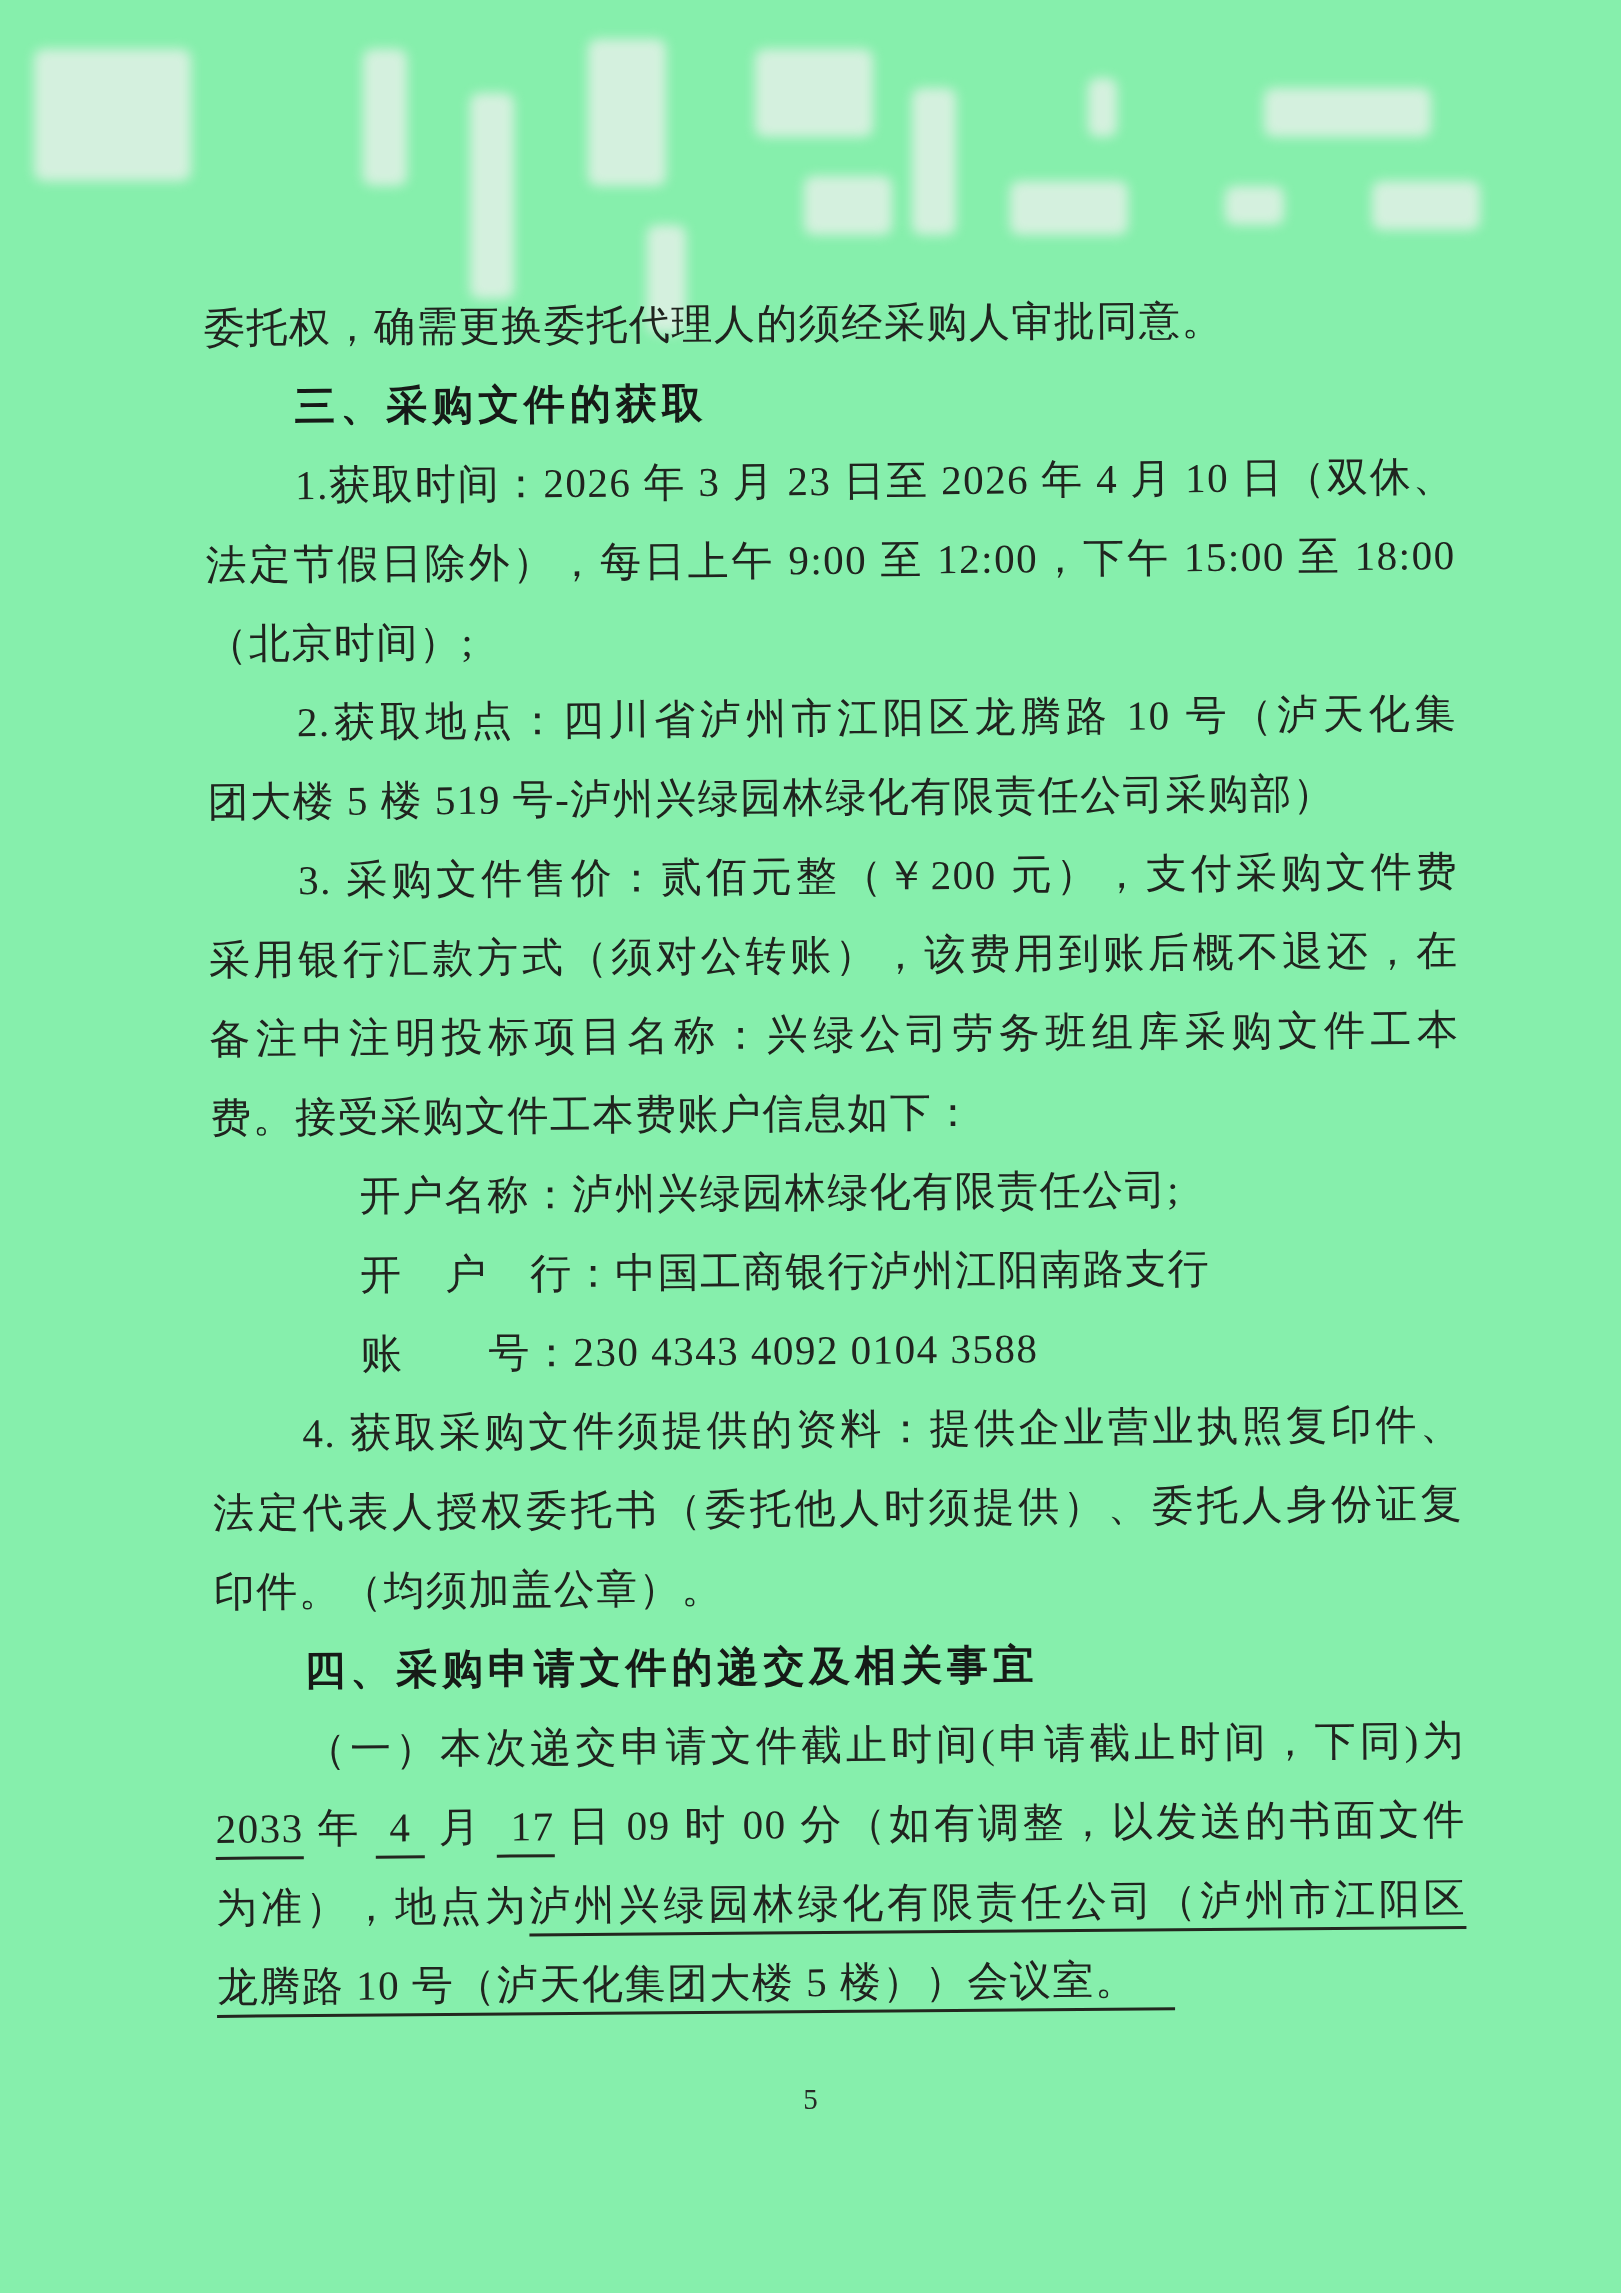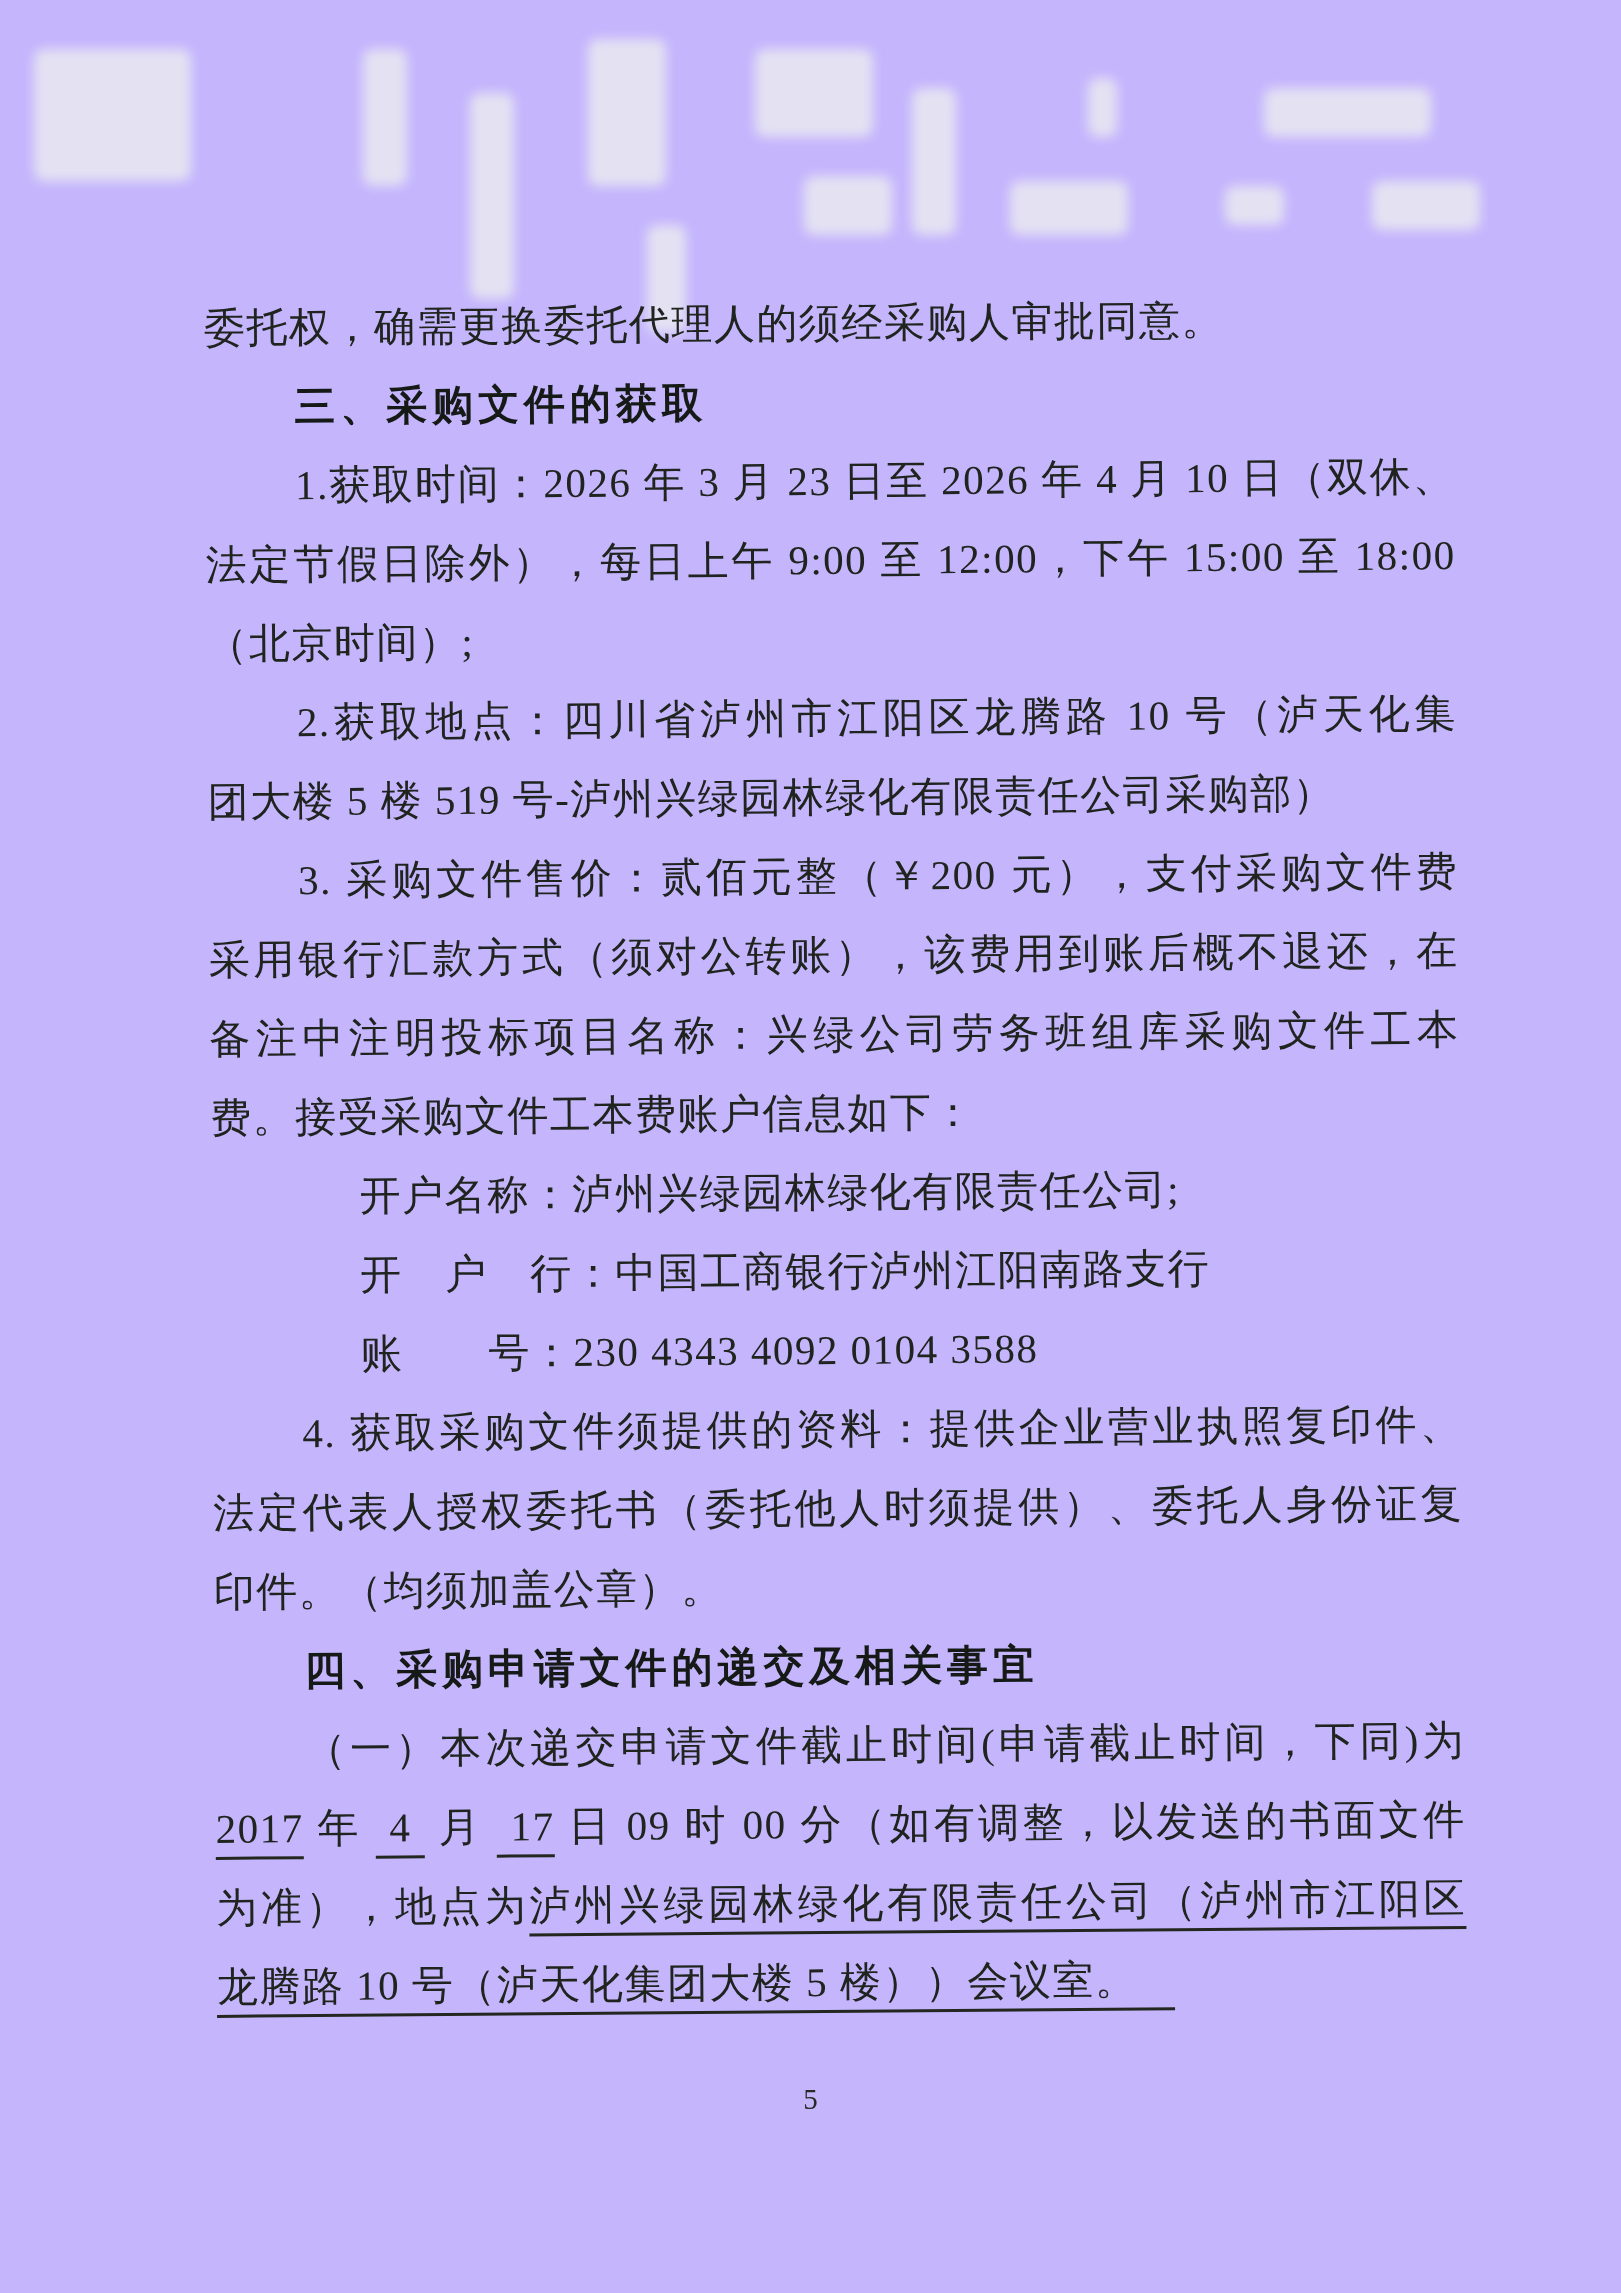--- a/index.html
+++ b/index.html
@@ -5,21 +5,21 @@
   html, body { margin: 0; padding: 0; }
   body {
     width: 1621px; height: 2294px;
     background: #ffffff;
     position: relative;
     overflow: hidden;
     font-family: "Liberation Serif", "DejaVu Serif", serif;
   }
   .sheet {
     position: absolute; inset: 0;
-    background: #c4b5fd;
+    background: #86efac;
   }
   
   .smudge {
     position: absolute;
     background: #eff1ef;
     border-radius: 9.8px;
     filter: blur(5.9px);
     opacity: 0.75;
   }
   .content {
@@ -108,21 +108,21 @@
     <div class="line acct"><span>账　　号：230 4343 4092 0104 3588</span></div>
 
     <div class="line ind just"><span>4. 获取采购文件须提供的资料：提供企业营业执照复印件、</span></div>
     <div class="line just"><span>法定代表人授权委托书（委托他人时须提供）、委托人身份证复</span></div>
     <div class="line"><span>印件。（均须加盖公章）。</span></div>
 
     <div class="line ind head"><span>四、采购申请文件的递交及相关事宜</span></div>
 
     <div class="line ind just"><span>（一）本次递交申请文件截止时间(申请截止时间，下同)为</span></div>
 
-    <div class="line just"><span class="u">2017</span><span> 年 </span><span class="u">&nbsp;4&nbsp;</span><span> 月 </span><span class="u">&nbsp;17</span><span> 日 09 时 00 分（如有调整，以发送的书面文件</span></div>
+    <div class="line just"><span class="u">2033</span><span> 年 </span><span class="u">&nbsp;4&nbsp;</span><span> 月 </span><span class="u">&nbsp;17</span><span> 日 09 时 00 分（如有调整，以发送的书面文件</span></div>
 
     <div class="line just"><span>为准），地点为</span><span class="u">泸州兴绿园林绿化有限责任公司（泸州市江阳区</span></div>
 
     <div class="line"><span class="u ext">龙腾路 10 号（泸天化集团大楼 5 楼））会议室。</span></div>
 
   </div>
 
   <div class="page-num">5</div>
 
 </div>

